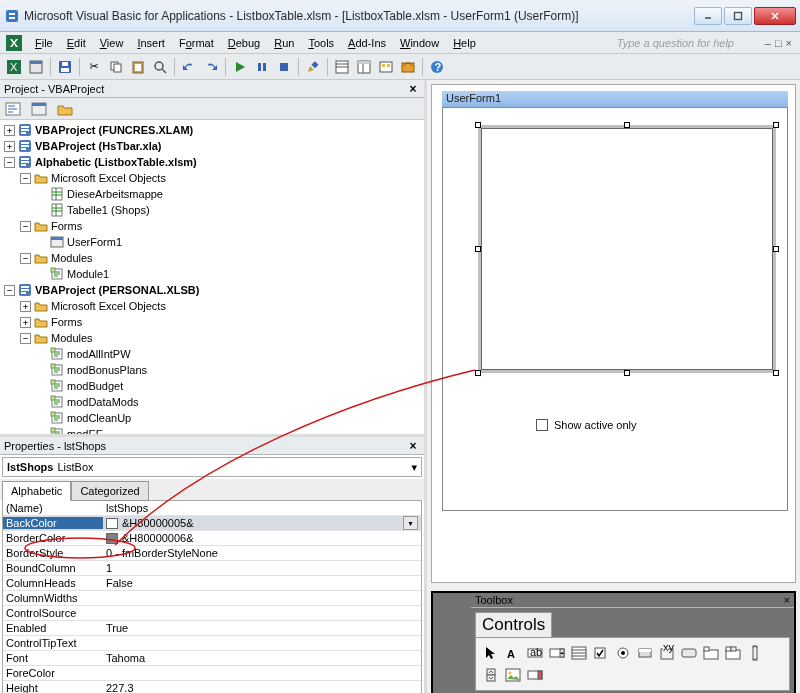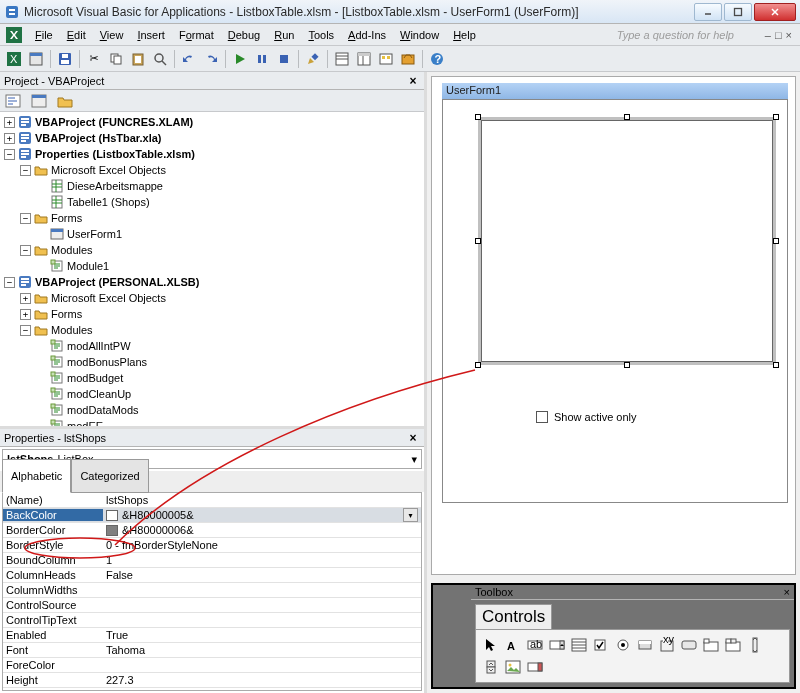--- a/index.html
+++ b/index.html
@@ -1,19 +1,19 @@
 <!DOCTYPE html>
 <html><head>
 <meta charset="utf-8">
 <style>
 * { margin:0; padding:0; box-sizing:border-box; font-family: "Segoe UI", Tahoma, sans-serif; font-size:11px; }
 body { background:#dcdcdc; width:800px; height:693px; overflow:hidden; }
 
 
-.titlebar { height:24px; background:linear-gradient(#f0f4f9,#d8e6f5); display:flex; align-items:center; padding:0 4px; border-bottom:1px solid #b4b4b4; }
+.titlebar { height:32px; background:linear-gradient(#f0f4f9,#d8e6f5); display:flex; align-items:center; padding:0 4px; border-bottom:1px solid #b4b4b4; }
 .titlebar .shield { width:16px; height:16px; margin-right:4px; }
 .titlebar .title { flex:1; color:#2a2a2a; font-size:12px; }
 .winbtns { display:flex; gap:0; }
 .winbtn { width:28px; height:18px; display:flex; align-items:center; justify-content:center; border:1px solid #9fb8d0; background:linear-gradient(#f7fbff,#d1e3f5); border-radius:2px; margin-left:2px; }
 .winbtn.close { background:linear-gradient(#f18f8f,#d03030); border-color:#a02020; color:#fff; width:42px; }
 .winbtn.close svg { stroke:#fff; }
 .winbtn svg { stroke:#4a4a4a; }
 
 
 .menubar { height:22px; background:#e9ecef; display:flex; align-items:center; padding:0 6px; border-bottom:1px solid #c7c9cc; }
@@ -52,21 +52,21 @@
 .ntxt { }
 .ntxt.bold { font-weight:bold; }
 
 
 .propsec { flex:1; background:#fff; display:flex; flex-direction:column; border-top:3px solid #dcdcdc; }
 .propdd { height:20px; border:1px solid #aaa; margin:2px; display:flex; align-items:center; padding:0 4px; }
 .propdd .pn { font-weight:bold; margin-right:4px; }
 .propdd .pt { }
 .propdd .ddarr { margin-left:auto; }
 .tabs { display:flex; padding:0 2px; height:21px; align-items:flex-end; background:#eee; }
-.tab { padding:10px 8px; border:1px solid #999; background:#fff; font-size:11px; cursor:default; position:relative; top:1px; }
+.tab { padding:3px 8px; border:1px solid #999; background:#fff; font-size:11px; cursor:default; position:relative; top:1px; }
 .tab.active { border-bottom:1px solid #fff; z-index:2; }
 .tab.inactive { background:#e4e4e4; }
 .propgrid { flex:1; overflow:auto; border:1px solid #aaa; margin:0 2px 2px 2px; }
 .prow { display:flex; height:15px; border-bottom:1px solid #e2e2e2; align-items:center; }
 .prow .pk { width:100px; padding:0 3px; }
 .prow .pv { flex:1; padding:0 3px; display:flex; align-items:center; gap:4px; }
 .prow.sel { background:#d8dde3; }
 .prow.sel .pk { background:#326aa5; color:#fff; }
 .colorsw { width:12px; height:11px; border:1px solid #666; display:inline-block; }
 .ddbtn { width:15px; height:14px; background:#e8e8e8; border:1px solid #9a9a9a; margin-left:auto; display:flex; align-items:center; justify-content:center; font-size:8px; }
@@ -334,21 +334,21 @@
               <span class="ind" style="width: 0px;"></span>
               <span class="exp">−</span>
               <span class="nicon">
                 <svg width="14" height="14">
                   <rect x="1" y="1" width="12" height="12" fill="#4a7ac0" rx="2"></rect>
                   <rect x="3" y="3" width="8" height="2" fill="#fff"></rect>
                   <rect x="3" y="6" width="8" height="2" fill="#fff"></rect>
                   <rect x="3" y="9" width="5" height="2" fill="#fff"></rect>
                 </svg>
               </span>
-              <span class="ntxt bold">Properties (ListboxTable.xlsm)</span>
+              <span class="ntxt bold">Alphabetic (ListboxTable.xlsm)</span>
             </div>
             <div class="node">
               <span class="ind" style="width: 16px;"></span>
               <span class="exp">−</span>
               <span class="nicon">
                 <svg width="14" height="14">
                   <path d="M1 4h4l1 2h7v6H1z" fill="#f0c050" stroke="#a07820"></path>
                 </svg>
               </span>
               <span class="ntxt">Microsoft Excel Objects</span>
@@ -514,35 +514,35 @@
               <span class="ind" style="width: 14px;"></span>
               <span class="nicon">
                 <svg width="14" height="14">
                   <rect x="2" y="2" width="10" height="10" fill="#fff" stroke="#777"></rect>
                   <line x1="4" y1="5" x2="10" y2="5" stroke="#2a8a2a"></line>
                   <line x1="4" y1="7" x2="10" y2="7" stroke="#2a8a2a"></line>
                   <line x1="4" y1="9" x2="8" y2="9" stroke="#2a8a2a"></line>
                   <rect x="1" y="1" width="4" height="4" fill="#c6e0b4" stroke="#6b9a3a"></rect>
                 </svg>
               </span>
-              <span class="ntxt">modCleanUp</span>
+              <span class="ntxt">modDataMods</span>
             </div>
             <div class="node">
               <span class="ind" style="width: 32px;"></span>
               <span class="ind" style="width: 14px;"></span>
               <span class="nicon">
                 <svg width="14" height="14">
                   <rect x="2" y="2" width="10" height="10" fill="#fff" stroke="#777"></rect>
                   <line x1="4" y1="5" x2="10" y2="5" stroke="#2a8a2a"></line>
                   <line x1="4" y1="7" x2="10" y2="7" stroke="#2a8a2a"></line>
                   <line x1="4" y1="9" x2="8" y2="9" stroke="#2a8a2a"></line>
                   <rect x="1" y="1" width="4" height="4" fill="#c6e0b4" stroke="#6b9a3a"></rect>
                 </svg>
               </span>
-              <span class="ntxt">modDataMods</span>
+              <span class="ntxt">modCleanUp</span>
             </div>
             <div class="node">
               <span class="ind" style="width: 32px;"></span>
               <span class="ind" style="width: 14px;"></span>
               <span class="nicon">
                 <svg width="14" height="14">
                   <rect x="2" y="2" width="10" height="10" fill="#fff" stroke="#777"></rect>
                   <line x1="4" y1="5" x2="10" y2="5" stroke="#2a8a2a"></line>
                   <line x1="4" y1="7" x2="10" y2="7" stroke="#2a8a2a"></line>
                   <line x1="4" y1="9" x2="8" y2="9" stroke="#2a8a2a"></line>
@@ -615,29 +615,29 @@
               <span></span>
             </div>
           </div>
           <div class="prow">
             <div class="pk">ControlSource</div>
             <div class="pv">
               <span></span>
             </div>
           </div>
           <div class="prow">
+            <div class="pk">Enabled</div>
+            <div class="pv">
+              <span>True</span>
+            </div>
+          </div>
+          <div class="prow">
             <div class="pk">ControlTipText</div>
             <div class="pv">
               <span></span>
-            </div>
-          </div>
-          <div class="prow">
-            <div class="pk">Enabled</div>
-            <div class="pv">
-              <span>True</span>
             </div>
           </div>
           <div class="prow">
             <div class="pk">Font</div>
             <div class="pv">
               <span>Tahoma</span>
             </div>
           </div>
           <div class="prow">
             <div class="pk">ForeColor</div>

